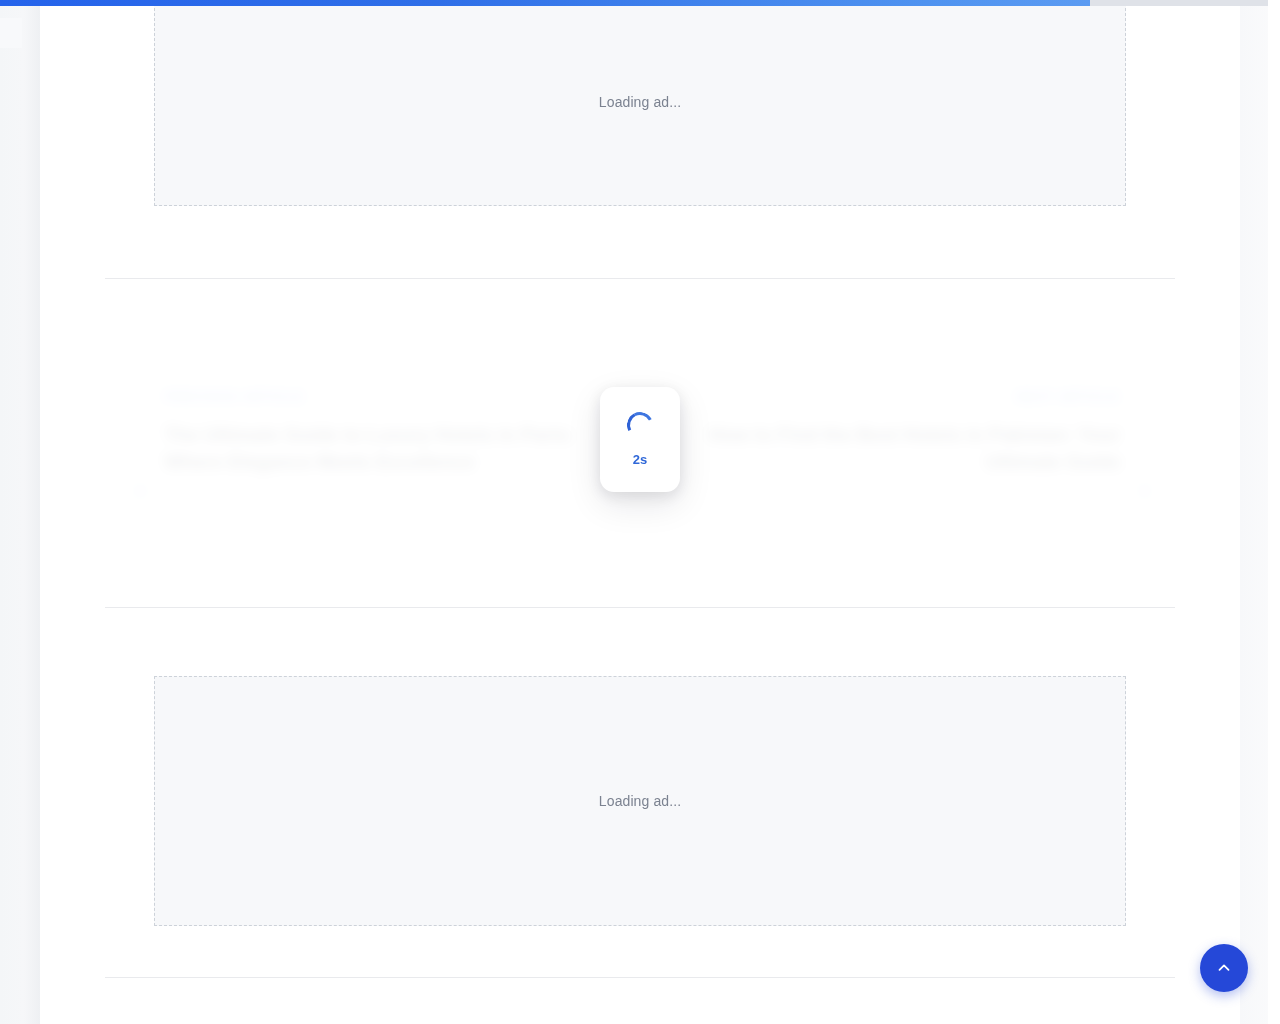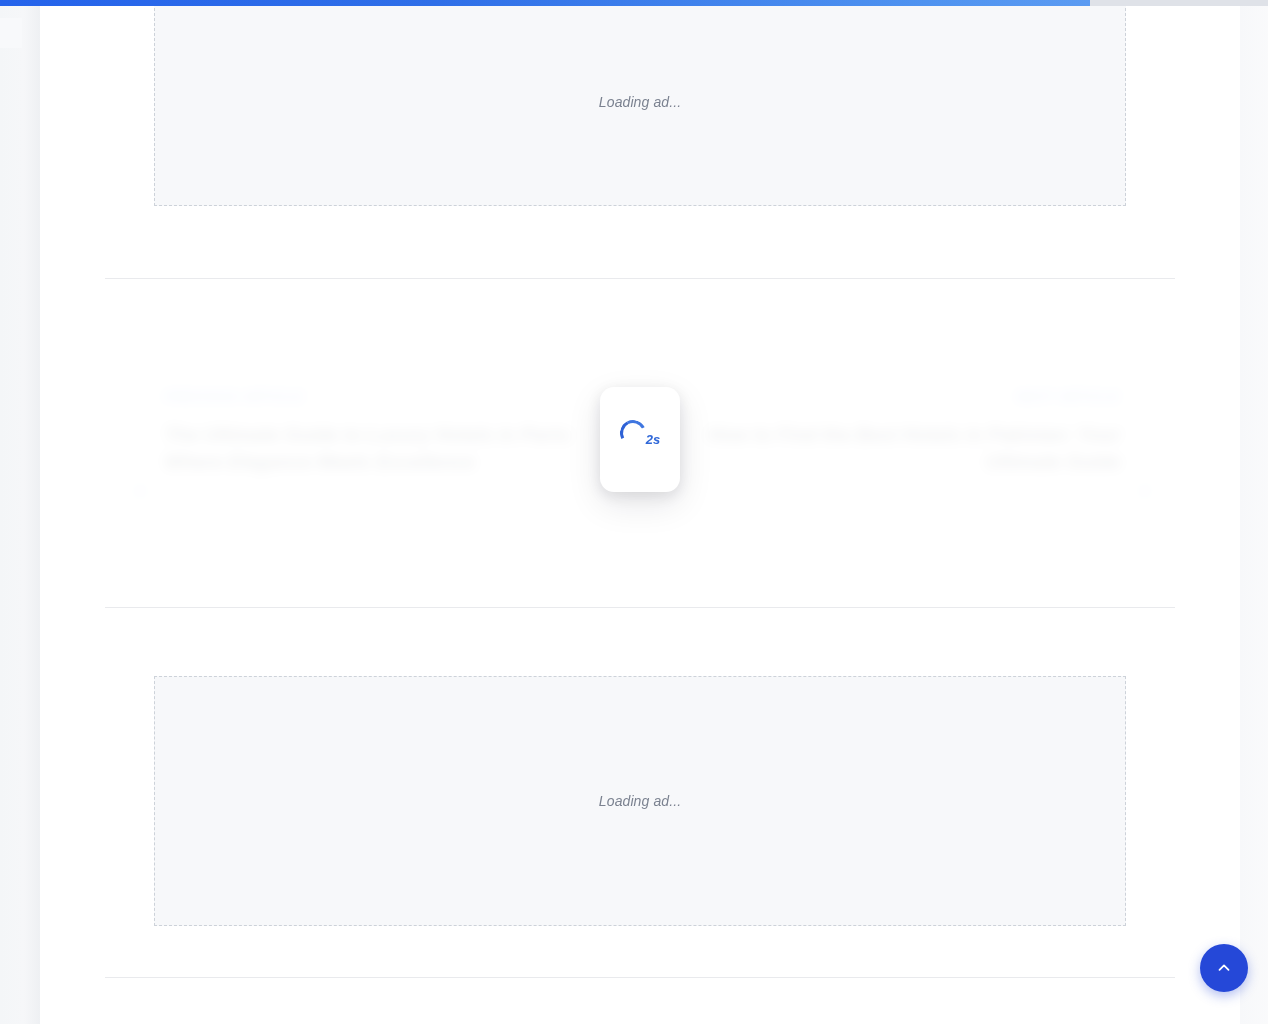--- a/index.html
+++ b/index.html
@@ -11,21 +11,20 @@
     background: #ffffff;
     font-family: "Liberation Sans", sans-serif;
   }
 
   #root {
     position: relative;
     width: 1280px;
     height: 1024px;
     background: #ffffff;
     overflow: hidden;
-    font-style: italic;
   }
 
   
   .left-rail {
     position: absolute;
     left: 0; top: 0;
     width: 40px; height: 1024px;
     background: linear-gradient(to right, #f4f6f8 0%, #f6f7f9 60%, #eef0f3 100%);
   }
   .left-rail-block {
@@ -142,20 +141,21 @@
   .loading-card {
     position: absolute;
     left: 600px;
     top: 387px;
     width: 80px;
     height: 105px;
     background: #ffffff;
     border-radius: 14px;
     box-shadow: 0 4px 14px rgba(16,24,40,.10), 0 12px 34px rgba(16,24,40,.10);
     display: flex;
+    flex-direction: column;
     align-items: center;
     justify-content: center;
   }
   .spinner {
     width: 26px;
     height: 26px;
     border: 3px solid transparent;
     border-left-color: #2f62d6;
     border-top-color: #3f76e0;
     border-radius: 50%;

